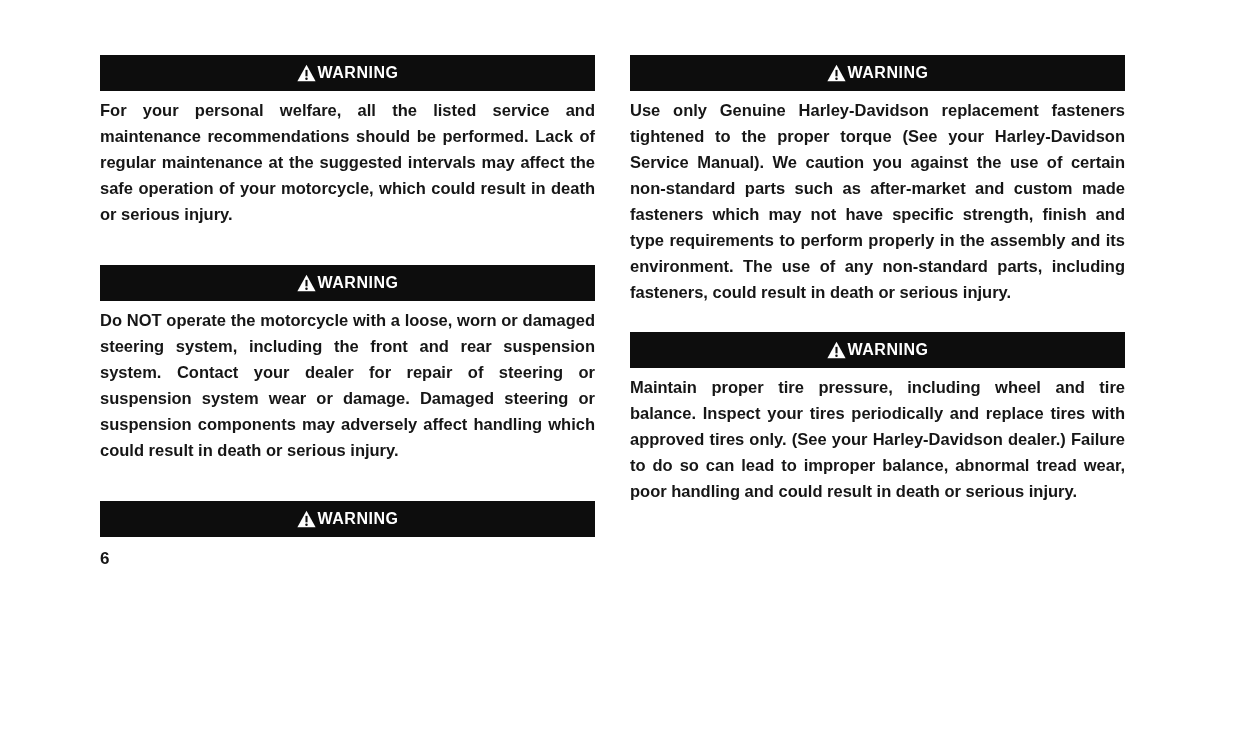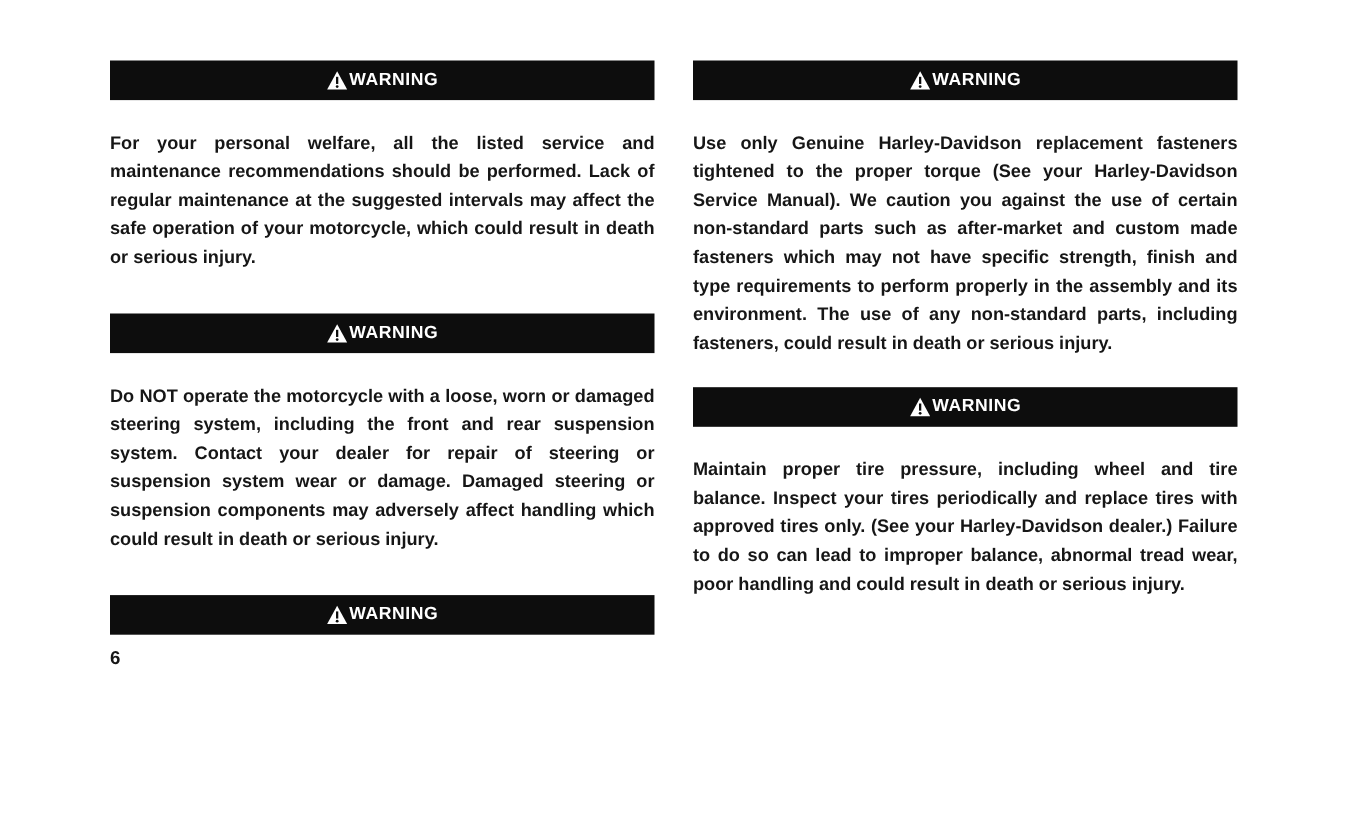--- a/index.html
+++ b/index.html
@@ -42,21 +42,21 @@
     align-items: center;
     line-height: 0;
   }
   .warn-label {
     color: #ffffff;
     font-weight: bold;
     font-size: 16px;
     letter-spacing: 0.5px;
   }
   .warning-body {
-    margin: 26px 0 0 0;
+    margin: 6px 0 0 0;
     font-size: 16.5px;
     font-weight: bold;
     line-height: 26px;
     text-align: justify;
     color: #161616;
   }
   .page-number {
     margin-top: 12px;
     font-size: 17px;
     font-weight: bold;

